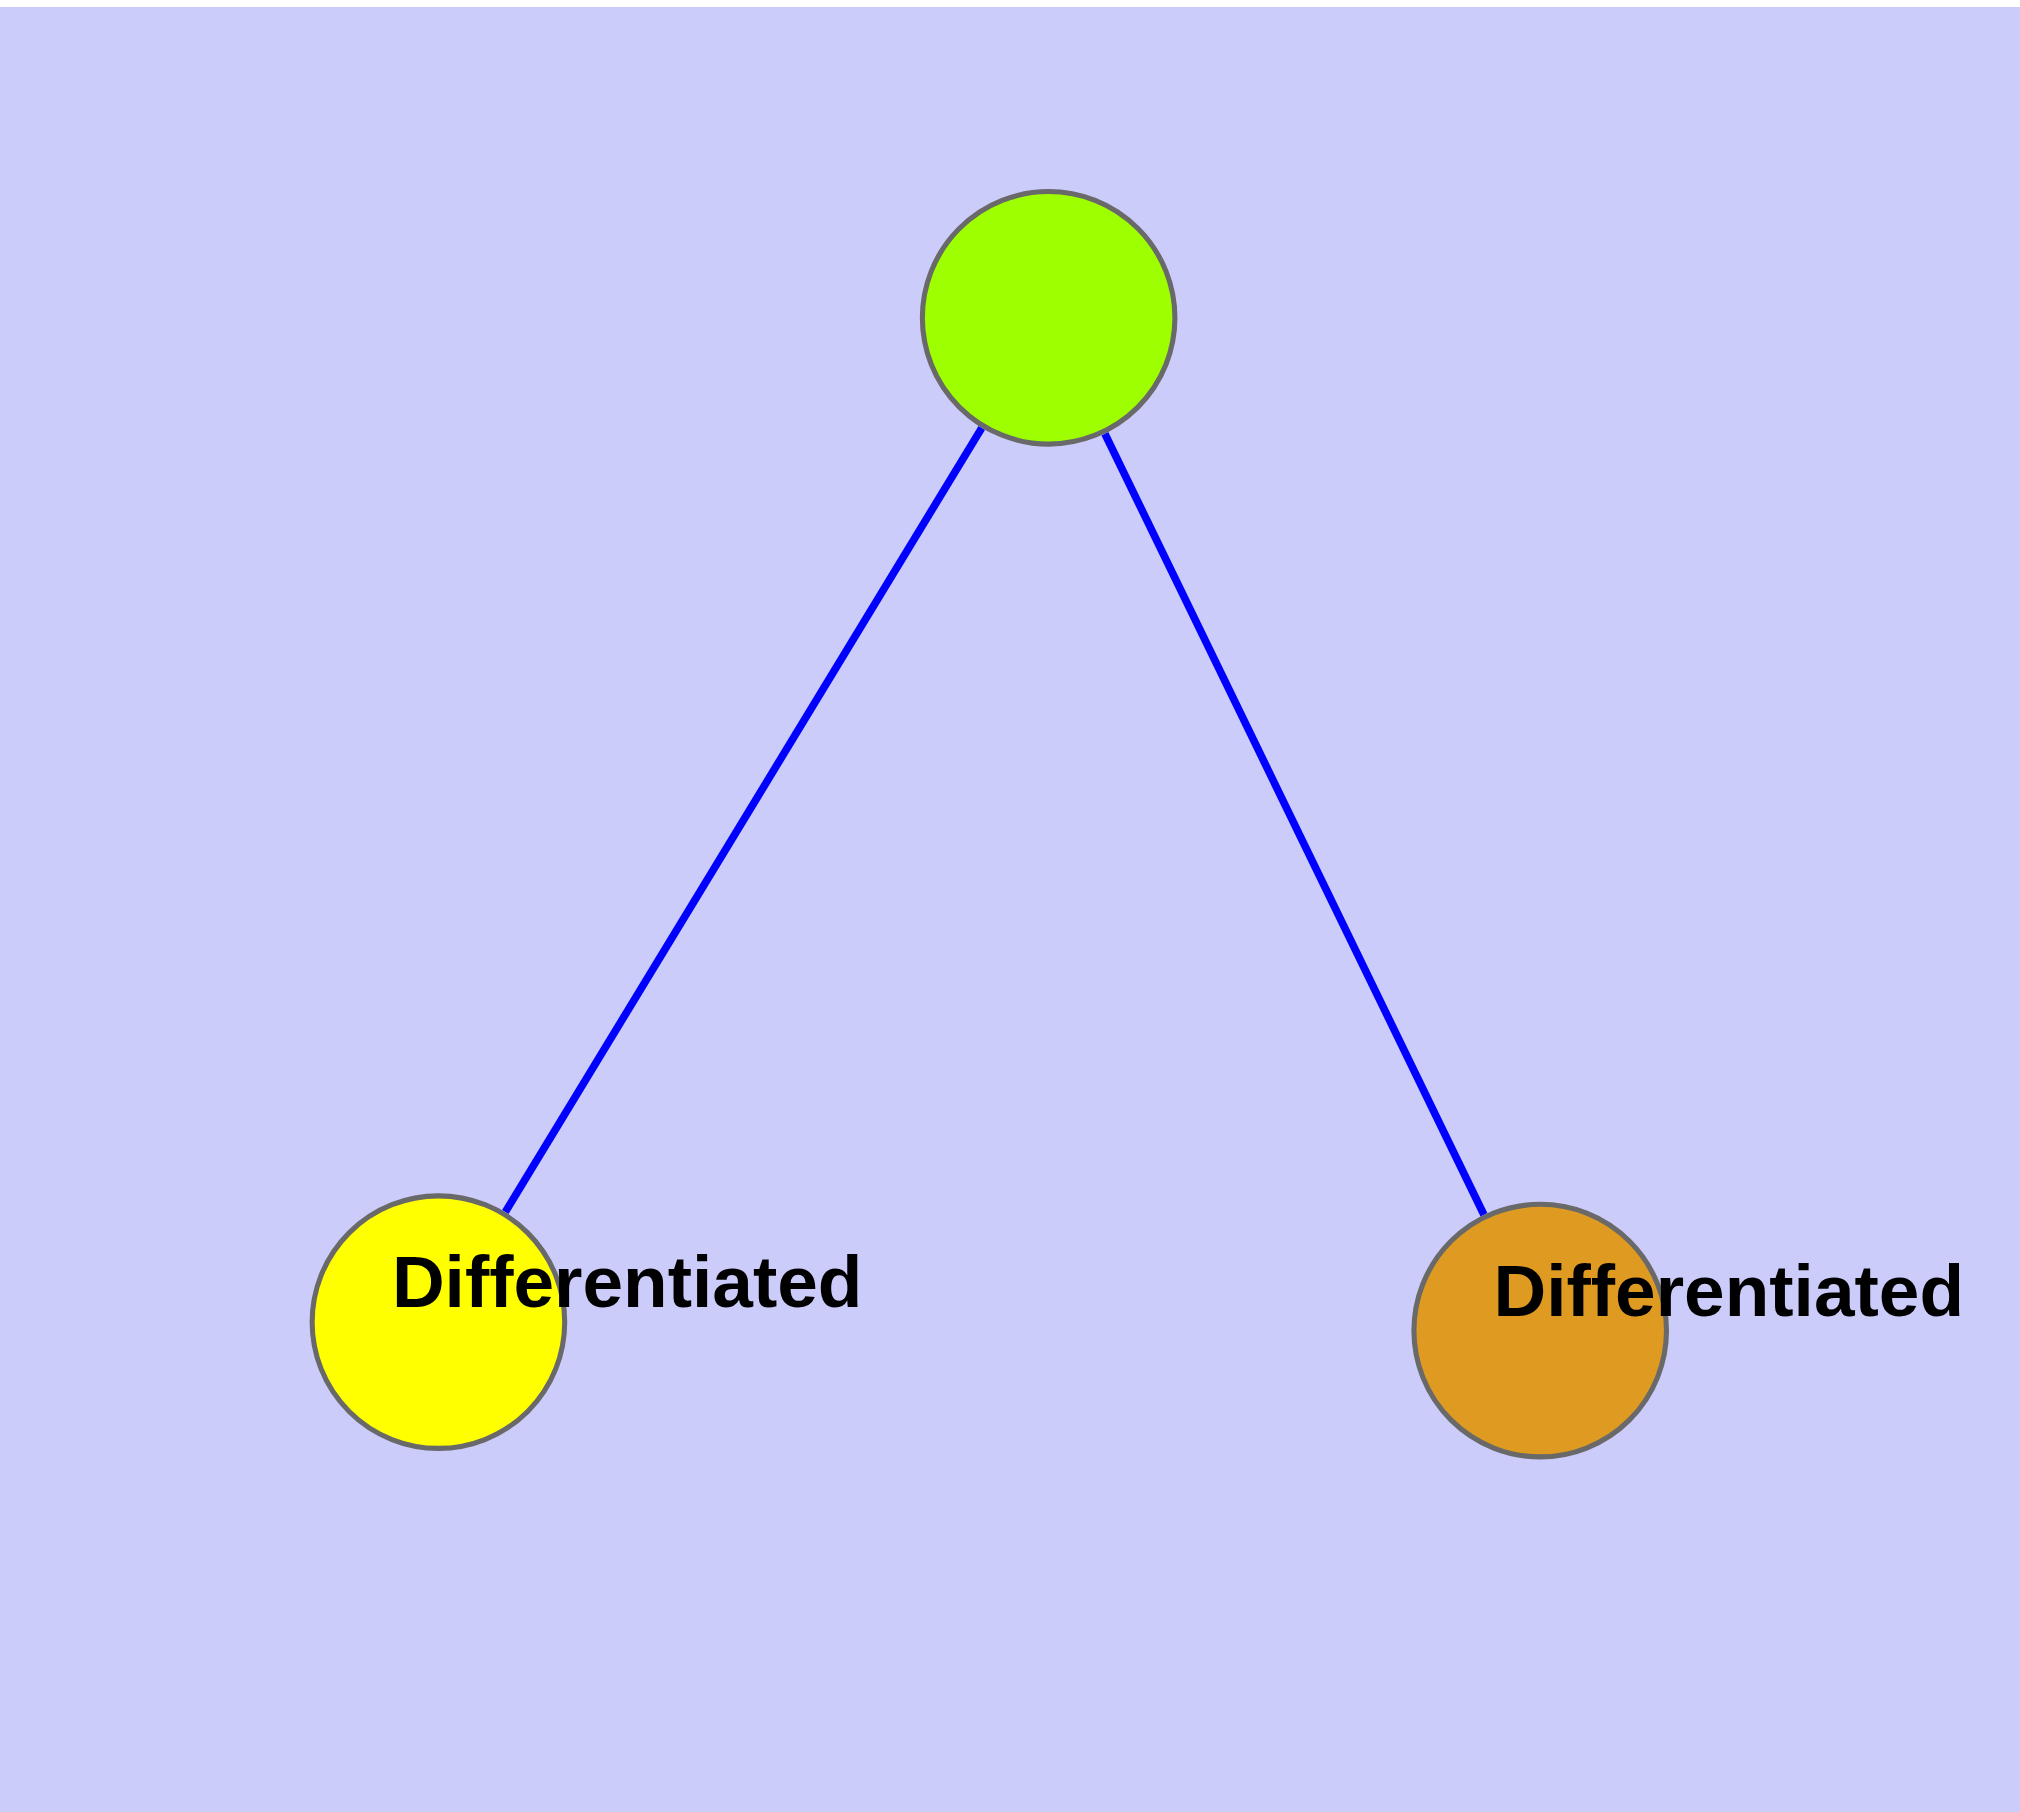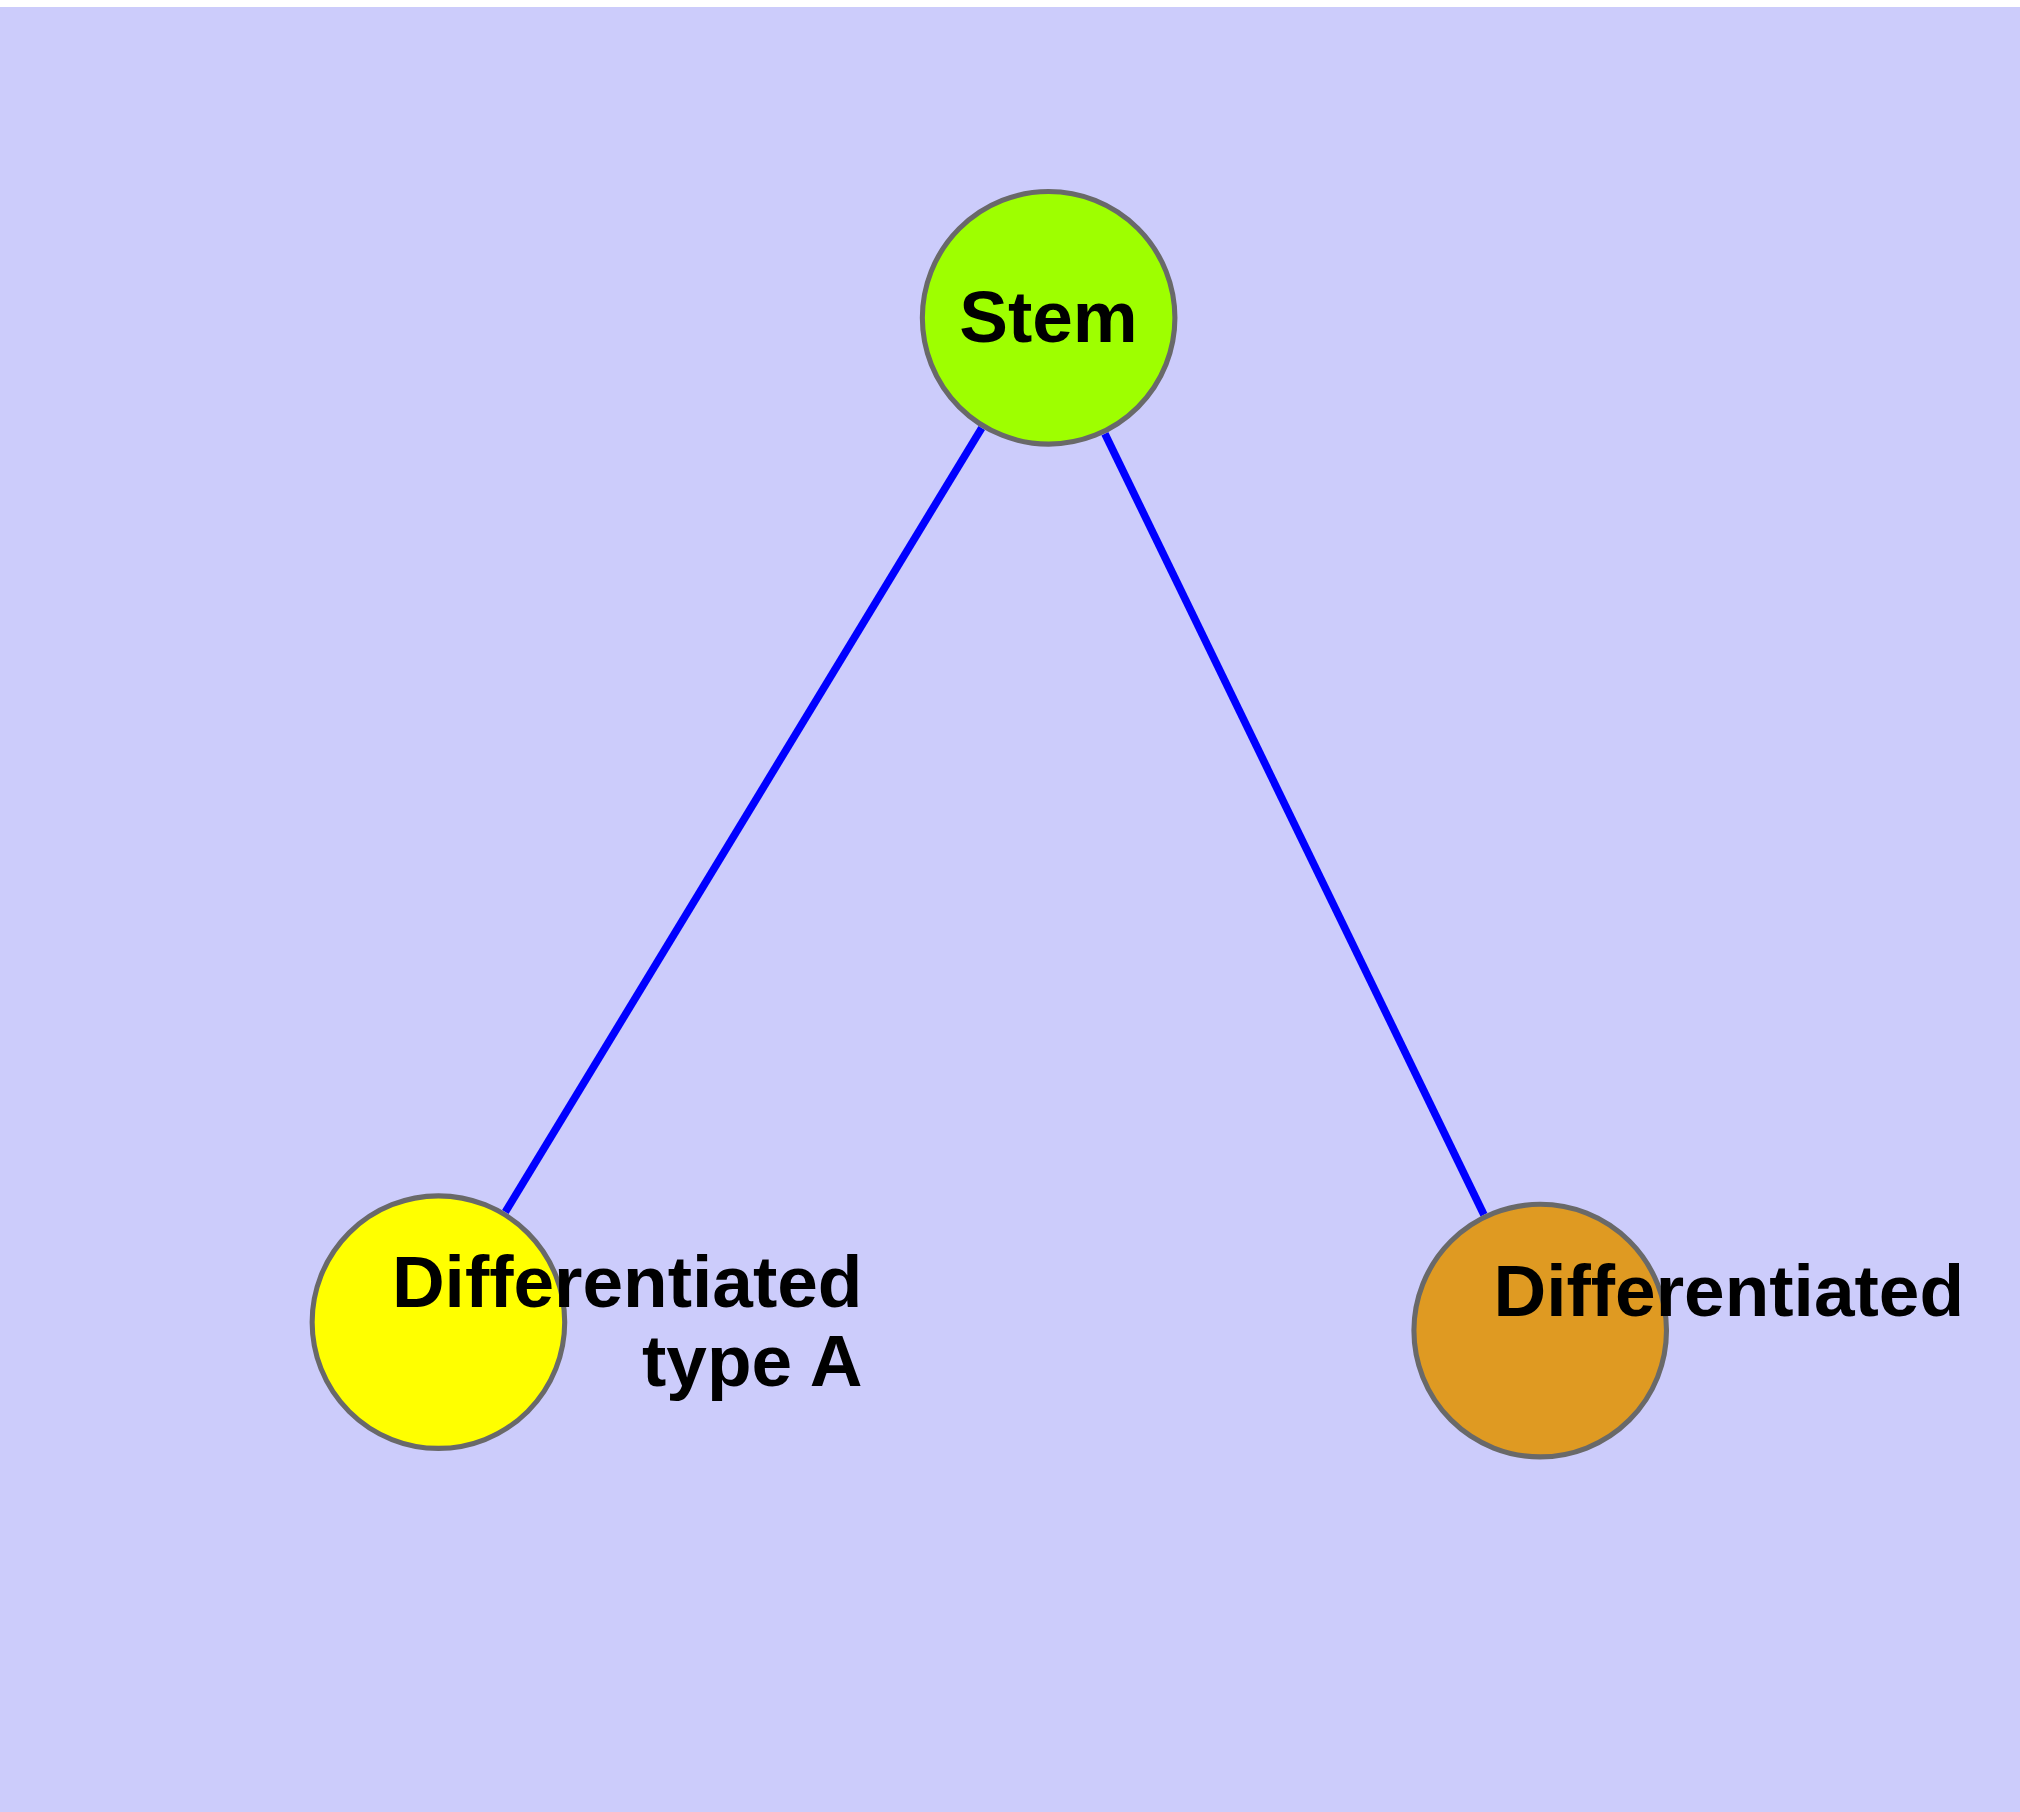--- a/index.html
+++ b/index.html
@@ -58,20 +58,19 @@
       <line x1="1303.3697191965118" y1="511.74450765488234" x2="1750.6302808034882" y2="1433.2554923451178" stroke="#0000ff" stroke-width="9" stroke-linecap="butt"></line>
     </g>
 
     <g>
       <circle cx="517" cy="1560" r="149" fill="#ffff00" stroke="#696969" stroke-width="6"></circle>
       <circle cx="1817" cy="1570" r="149" fill="#df9a22" stroke="#696969" stroke-width="6"></circle>
       <circle cx="1237" cy="375" r="149" fill="#9eff00" stroke="#696969" stroke-width="6"></circle>
     </g>
   </svg>
 
-  <div class="node-label root" style="left: 794px; top: 278px; width: 509px; color: rgb(0, 0, 0);">Stem</div>
 
-  <div class="node-label leaf" style="left: 14.4px; top: 1243px; width: 848px; color: rgb(0, 0, 0);"><span>Differentiated</span><br><span>type A</span></div>
+  <div class="node-label leaf" style="left: 14.4px; top: 1243px; width: 848px; color: rgb(0, 0, 0);"><span>Differentiated</span><br></div>
 
   <div class="node-label leaf" style="left: 1116px; top: 1252px; width: 848px; color: rgb(0, 0, 0);"><span>Differentiated</span><br></div>
 
 </div>
 
 
 </body></html>

